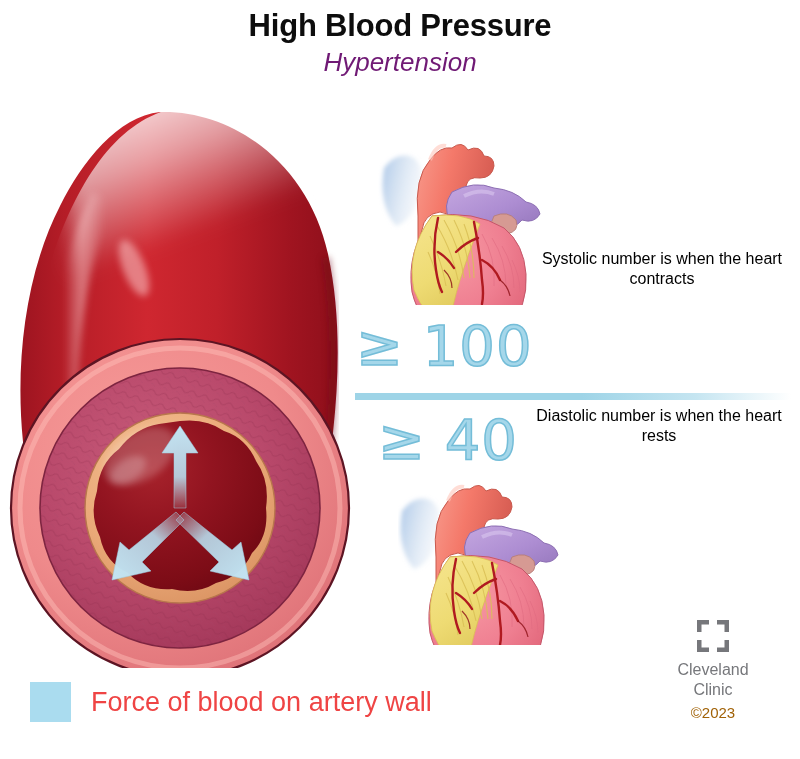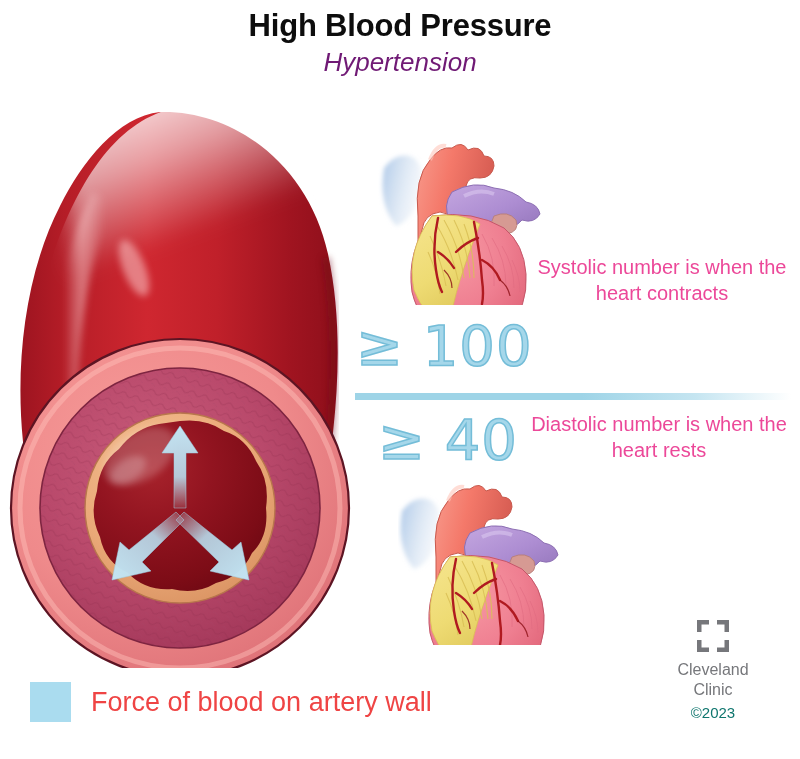--- a/index.html
+++ b/index.html
@@ -67,24 +67,23 @@
     white-space: nowrap;
     line-height: 1;
   }
   #systolic-value  { left: 356px; top: 318px; }
   #diastolic-value { left: 378px; top: 412px; }
 
   .reading-text {
     position: absolute;
     width: 270px;
     text-align: center;
-    font-size: 20px;
+    font-size: 16px;
     line-height: 1.28;
-    color: #ec4899;
-    margin-top: 6px;
+    color: #000000;
   }
   #systolic-text  { left: 527px; top: 249px; }
   #diastolic-text { left: 524px; top: 406px; }
 
   
   #section-divider {
     position: absolute;
     left: 355px;
     top: 393px;
     width: 436px;
@@ -126,21 +125,21 @@
   #brand-logo { margin: 0 auto 6px auto; width: 36px; height: 36px; display:block; }
   .brand-line {
     font-size: 16px;
     line-height: 1.25;
     color: #76777b;
   }
   #brand-copyright {
     font-size: 15px;
     line-height: 1.3;
     margin-top: 3px;
-    color: #0f766e;
+    color: #a16207;
   }
 </style>
 </head>
 <body>
 
 <div id="header">
   <div id="title">High Blood Pressure</div>
   <div id="subtitle">Hypertension</div>
 </div>
 

